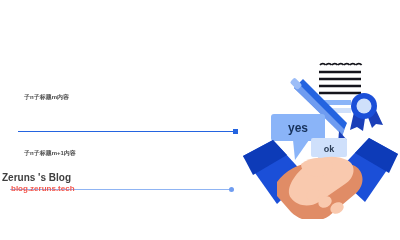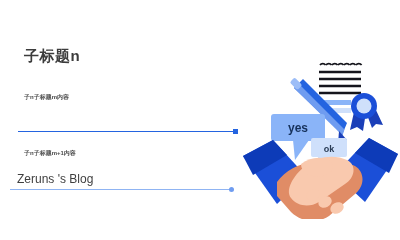--- a/index.html
+++ b/index.html
@@ -80,25 +80,26 @@
   .dot-bottom {
     left: 229px;
     top: 187px;
     background: #6f9cf0;
     border-radius: 50%;
   }
 
   
   .wm-name {
     position: absolute;
-    left: 17px;
+    left: 2px;
     top: 172px;
-    font-size: 12px;
+    font-size: 10px;
     color: #3f3f3f;
     white-space: nowrap;
+    font-weight: bold;
   }
   .wm-url {
     position: absolute;
     left: 11px;
     top: 184px;
     font-size: 8px;
     font-weight: 700;
     color: #f2564d;
     white-space: nowrap;
   }
@@ -112,34 +113,34 @@
     height: 175px;
     font-weight: bold;
   }
   .art svg { display: block; }
 </style>
 </head>
 <body>
 
 <div class="slide">
 
-  <div class="title">子标题n</div>
 
   <div class="sub-a">子n子标题m内容</div>
 
   <div class="rule rule-top"></div>
   <div class="dot dot-top"></div>
 
   <div class="sub-b">子n子标题m+1内容</div>
 
   <div class="wm-name">Zeruns 's Blog</div>
 
   <div class="rule rule-bottom"></div>
   <div class="dot dot-bottom"></div>
 
+  <div class="wm-url">blog.zeruns.tech</div>
 
   <div class="art">
     <svg width="155" height="175" viewBox="0 0 155 175" xmlns="http://www.w3.org/2000/svg">
 
       <g>
         <g stroke="#15151c" stroke-width="2.6" fill="none">
           <line x1="76" y1="28" x2="118" y2="28"></line>
           <line x1="76" y1="35" x2="118" y2="35"></line>
           <line x1="76" y1="42" x2="118" y2="42"></line>
           <line x1="76" y1="49" x2="118" y2="49"></line>

